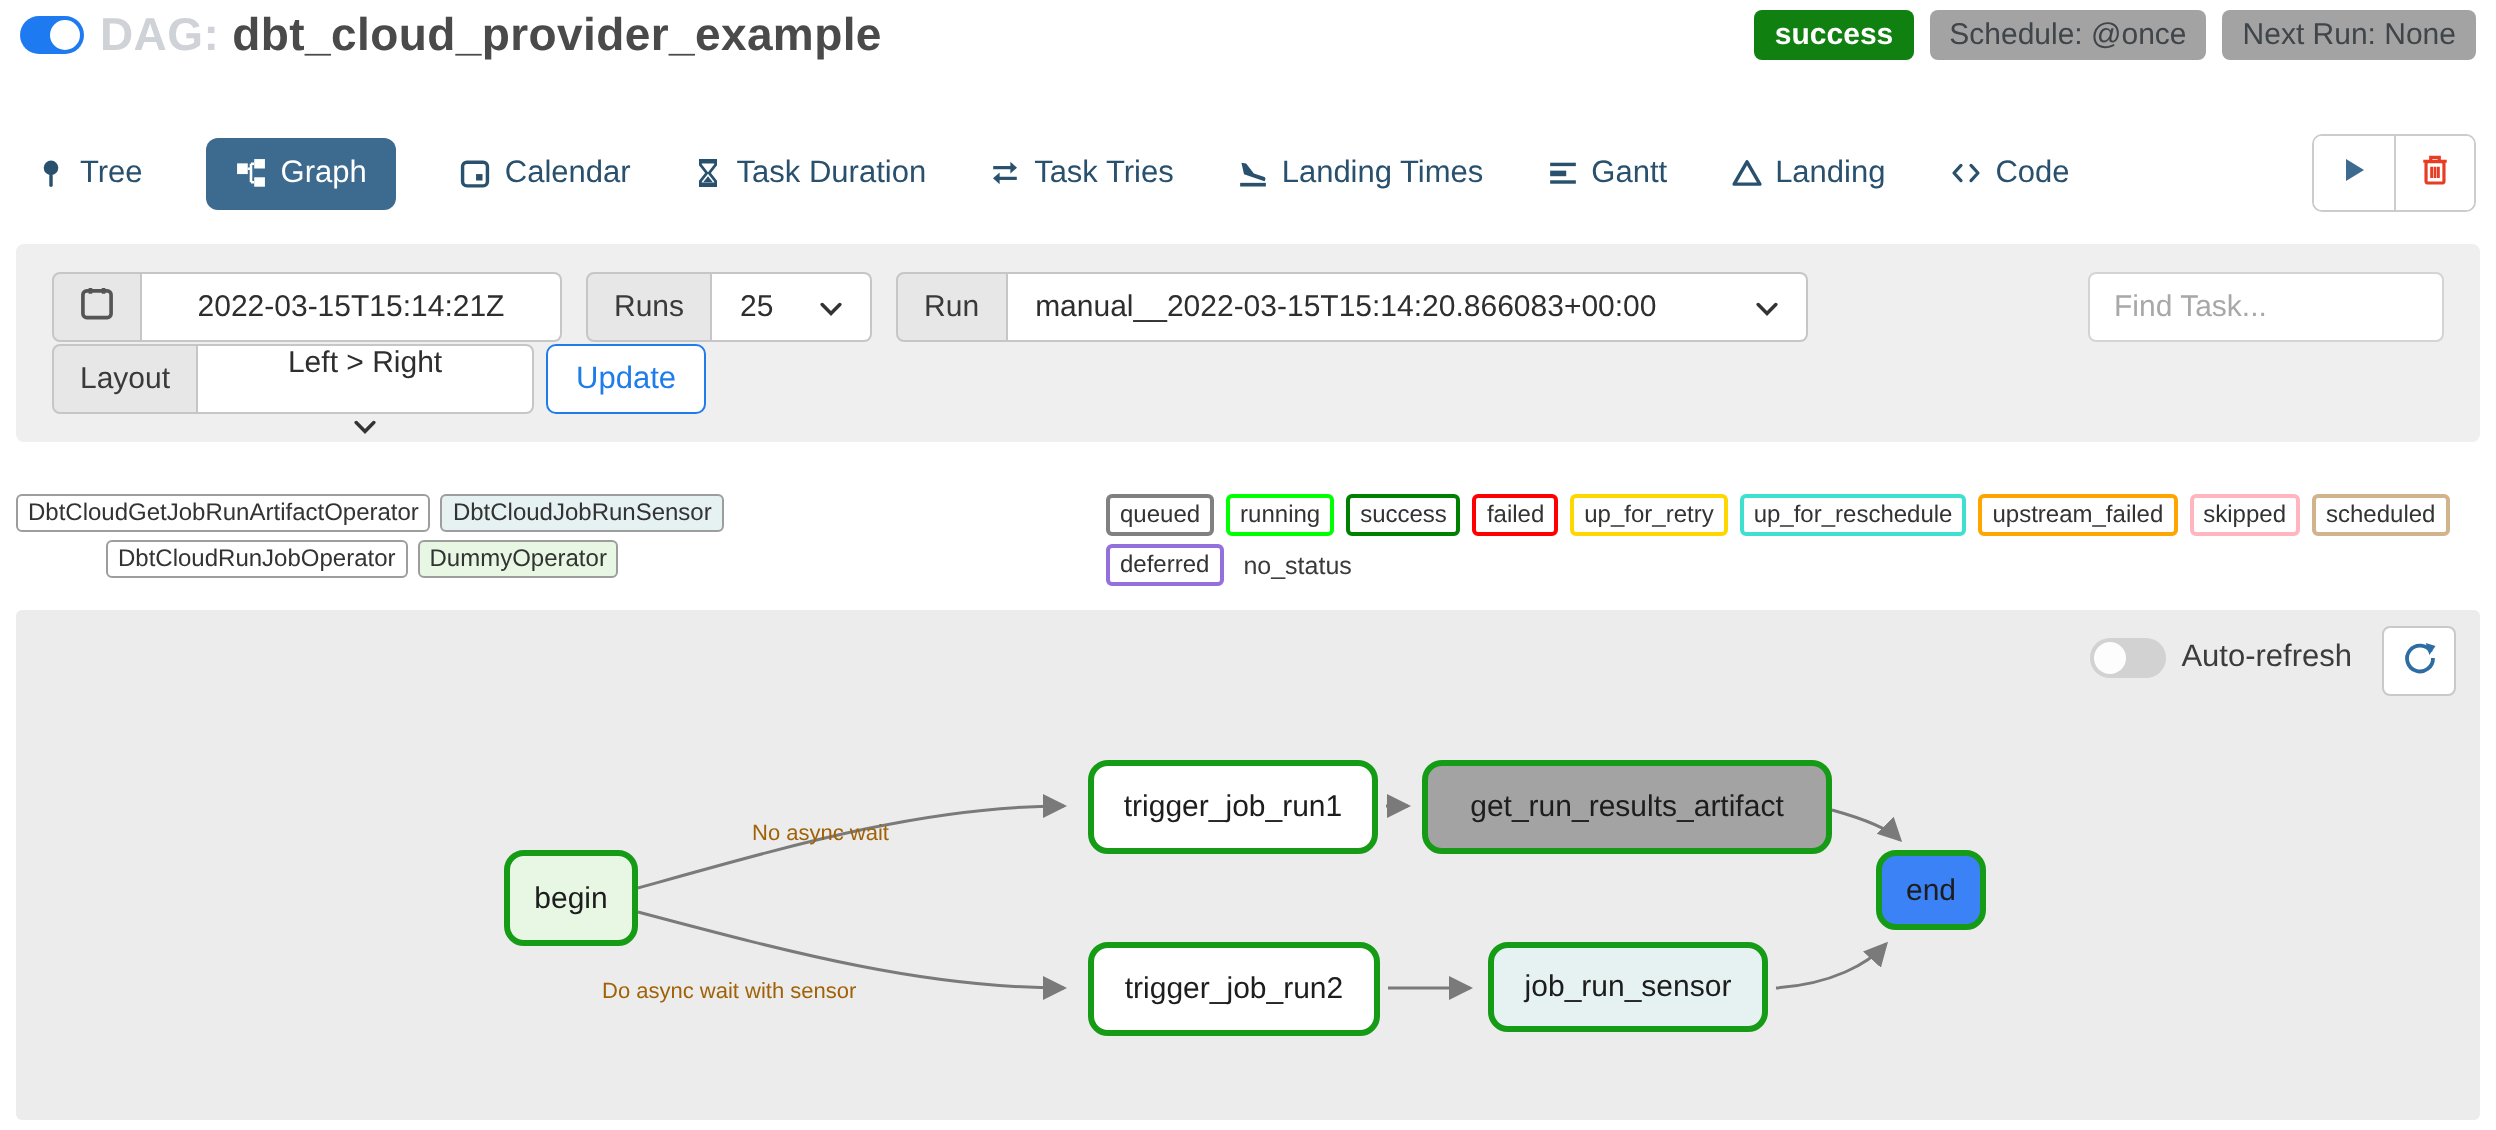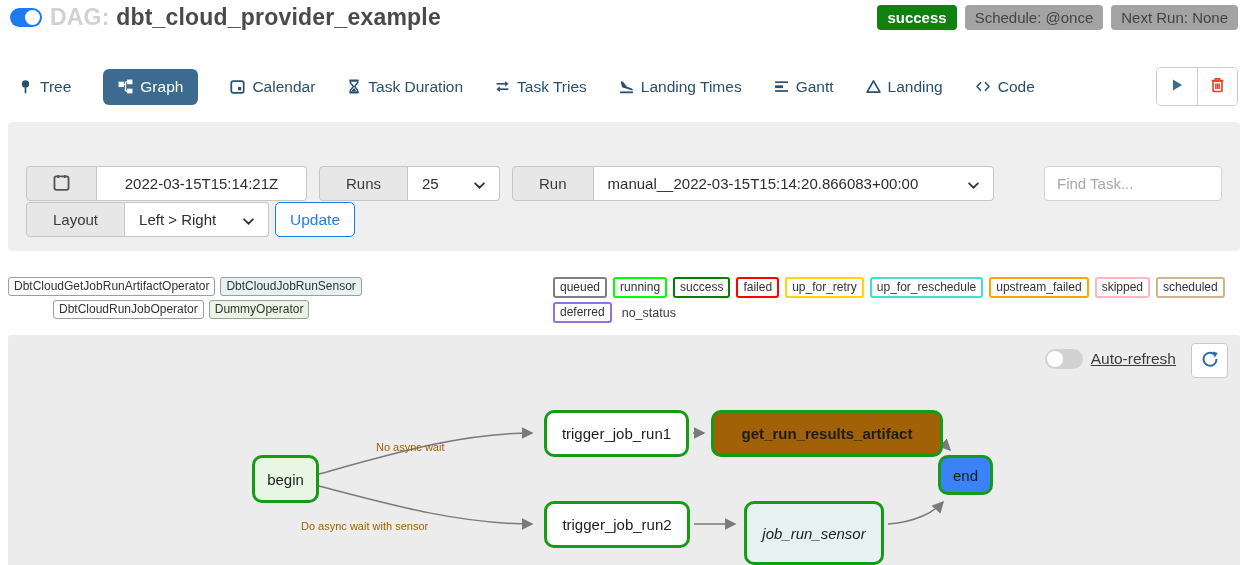--- a/index.html
+++ b/index.html
@@ -21,24 +21,24 @@
   .tab { display:flex; align-items:center; gap:7px; border:none; background:none; cursor:pointer;
          font-size:15.5px; color:#29506d; font-family:inherit; padding:9px 0; }
   .tab svg { display:block; }
   .tab.active { background:#3d6a8f; color:#fff; border-radius:6px; padding:9px 15px; }
   .tab-actions { margin-left:auto; display:flex; border:1px solid #ccc; border-radius:5px; overflow:hidden; background:#fff; }
   .tab-actions button { width:40px; height:37px; background:#fff; border:none; cursor:pointer; display:flex; align-items:center; justify-content:center; }
   .tab-actions button + button { border-left:1px solid #ccc; }
 
   
   .filter-panel { margin:16px 8px 0 8px; background:#efefef; border-radius:4px; padding:14px 18px 14px 18px; }
-  .filter-row { display:flex; align-items:center;margin-top:30px; }
+  .filter-row { display:flex; align-items:center; }
   .filter-row + .filter-row { margin-top:1px; }
   .group { display:flex; align-items:stretch; height:35px; }
-  .addon { display:flex; align-items:center; padding:0 26px; background:#e7e7e7; border:1px solid #c6c6c6;
+  .addon { display:flex; align-items:center; padding:0 13px; background:#e7e7e7; border:1px solid #c6c6c6;
            border-radius:4px 0 0 4px; font-size:15px; color:#3a3a3a;text-align:center; }
   .control { display:flex; align-items:center; background:#fff; border:1px solid #c6c6c6; border-left:none;
              border-radius:0 4px 4px 0; font-size:15px; padding:0 14px; color:#2e2e2e; }
   .control.select { cursor:pointer; gap:14px; justify-content:space-between; }
   .gap12 { width:12px; flex:none; }
   .text-input { height:35px; border:1px solid #c6c6c6; border-radius:4px; font-size:15px; padding:0 12px;
                 font-family:inherit; color:#2e2e2e; background:#fff; }
   .text-input::placeholder { color:#a8a8a8; }
   .find-task { margin-left:auto; width:178px; border-color:#d4d4d4; }
   .btn-update { height:35px; margin-left:6px; padding:0 14px; background:#fff; border:1px solid #1f7ceb; color:#1f7ceb;
@@ -52,21 +52,21 @@
   .op-badge { border:1px solid #9d9d9d; background:#fff; }
   .state-badge { border:2px solid #808080; background:#fff; }
   .no-status { font-size:12.5px; color:#3a3a3a; padding:2px 4px; }
 
   
   .graph-panel { position:relative; margin:12px 8px 0 8px; height:255px; background:#ececec; border-radius:3px; }
   .graph-panel svg.edges { position:absolute; left:0; top:0; }
   .autorefresh { position:absolute; top:14px; right:64px; display:flex; align-items:center; gap:8px; }
   .autorefresh .pill { width:38px; height:20px; border-radius:10px; background:#d2d2d2; position:relative; cursor:pointer; }
   .autorefresh .pill .knob { position:absolute; top:2px; left:2px; width:16px; height:16px; border-radius:50%; background:#fdfdfd; }
-  .autorefresh .ar-label { font-size:15.5px; color:#3c3c3c;text-decoration:underline; }
+  .autorefresh .ar-label { font-size:15.5px; color:#3c3c3c; }
   .btn-refresh { position:absolute; top:8px; right:12px; width:37px; height:35px; background:#fff; border:1px solid #c9c9c9;
                  border-radius:4px; cursor:pointer; display:flex; align-items:center; justify-content:center; }
 
   .node { position:absolute; border:3px solid #169b16; border-radius:10px; background:#fff;
           display:flex; align-items:center; justify-content:center; font-size:15px; color:#1d1d1d; cursor:pointer; white-space:nowrap; }
   .edge-label { position:absolute; font-size:11px; color:#a16207; white-space:nowrap; }
   .edge-label.lbl-0 { left:368px; top:106px; }
   .edge-label.lbl-1 { left:293px; top:185px; }
 </style>
 </head>
@@ -196,21 +196,21 @@
         <span><svg width="17" height="17" viewBox="0 0 14 14">
               <rect x="1.2" y="2" width="11.6" height="11" rx="1.6" fill="none" stroke="#555" stroke-width="1.5"></rect>
               <path d="M4.3 0.8 v2.4 M9.7 0.8 v2.4" stroke="#555" stroke-width="1.5"></path>
             </svg></span>
       </span>
       <input class="control text-input" style="border-radius: 0px 4px 4px 0px; border-left: none; width: 210px; text-align: center;" value="2022-03-15T15:14:21Z">
     </div>
     <div class="gap12"></div>
     <div class="group">
       <span class="addon">Runs</span>
-      <div class="control select" style="width:92px;">
+      <div class="control select" style="width:80px;">
         <span>25</span>
         <span><svg width="11" height="7" viewBox="0 0 10 6">
               <path d="M1 1 L5 5 L9 1" fill="none" stroke="#333" stroke-width="1.6" stroke-linecap="round"></path>
             </svg></span>
       </div>
     </div>
     <div class="gap12"></div>
     <div class="group">
       <span class="addon">Run</span>
       <div class="control select" style="width:400px;">
@@ -218,21 +218,21 @@
         <span><svg width="11" height="7" viewBox="0 0 10 6">
               <path d="M1 1 L5 5 L9 1" fill="none" stroke="#333" stroke-width="1.6" stroke-linecap="round"></path>
             </svg></span>
       </div>
     </div>
     <input class="text-input find-task" placeholder="Find Task..." style="">
   </div>
   <div class="filter-row">
     <div class="group">
       <span class="addon">Layout</span>
-      <div class="control select" style="width:144px;">
+      <div class="control select" style="width:168px;flex-direction:column;">
         <span>Left &gt; Right</span>
         <span><svg width="11" height="7" viewBox="0 0 10 6">
               <path d="M1 1 L5 5 L9 1" fill="none" stroke="#333" stroke-width="1.6" stroke-linecap="round"></path>
             </svg></span>
       </div>
     </div>
     <button class="btn-update">Update</button>
   </div>
 </div>
 
@@ -284,17 +284,17 @@
           <path d="M16.2 6.6 A7.2 7.2 0 1 0 17.2 10" fill="none" stroke="#2d6da3" stroke-width="2.1"></path>
           <polygon points="13.2,1.6 18.6,3.4 15.2,8.4" fill="#2d6da3"></polygon>
         </svg></span>
   </button>
 
   <div class="edge-label lbl-0">No async wait</div>
   <div class="edge-label lbl-1">Do async wait with sensor</div>
 
   <div class="node" style="left: 244px; top: 120px; width: 67px; height: 48px; background: rgb(232, 247, 228); border-color: rgb(22, 155, 22);">begin</div>
   <div class="node" style="left: 536px; top: 75px; width: 145px; height: 47px; background: rgb(255, 255, 255); border-color: rgb(22, 155, 22);">trigger_job_run1</div>
-  <div class="node" style="left: 703px; top: 75px; width: 232px; height: 47px; background: #a16207; border-color: rgb(22, 155, 22); font-weight: bold;">get_run_results_artifact</div>
+  <div class="node" style="left: 703px; top: 75px; width: 205px; height: 47px; background: #a3a3a3; border-color: rgb(22, 155, 22);">get_run_results_artifact</div>
   <div class="node" style="left: 930px; top: 120px; width: 55px; height: 40px; background: #3b82f6; border-color: rgb(22, 155, 22);">end</div>
   <div class="node" style="left: 536px; top: 166px; width: 146px; height: 47px; background: rgb(255, 255, 255); border-color: rgb(22, 155, 22);">trigger_job_run2</div>
-  <div class="node" style="left: 736px; top: 166px; width: 140px; height: 64px; background: rgb(230, 241, 242); border-color: rgb(22, 155, 22); font-style: italic;">job_run_sensor</div>
+  <div class="node" style="left: 736px; top: 166px; width: 140px; height: 45px; background: rgb(230, 241, 242); border-color: rgb(22, 155, 22);">job_run_sensor</div>
 </div>
 
 </body></html>

